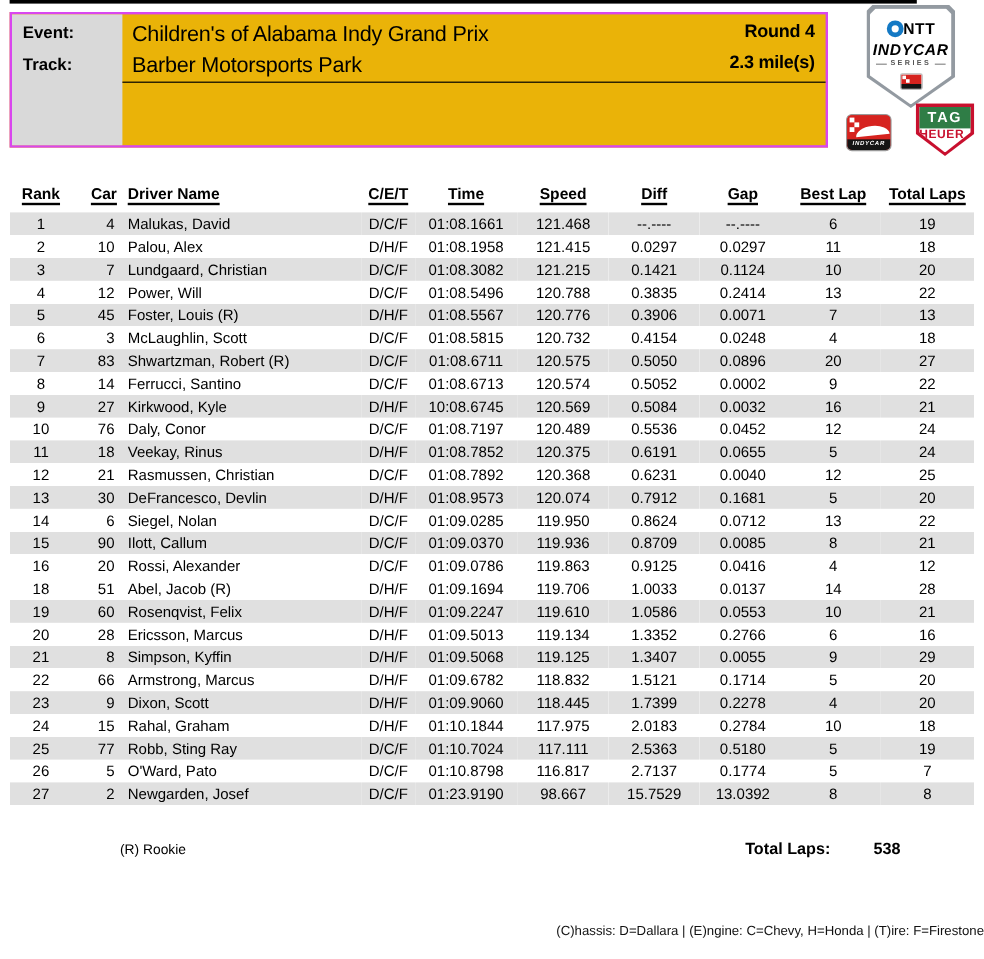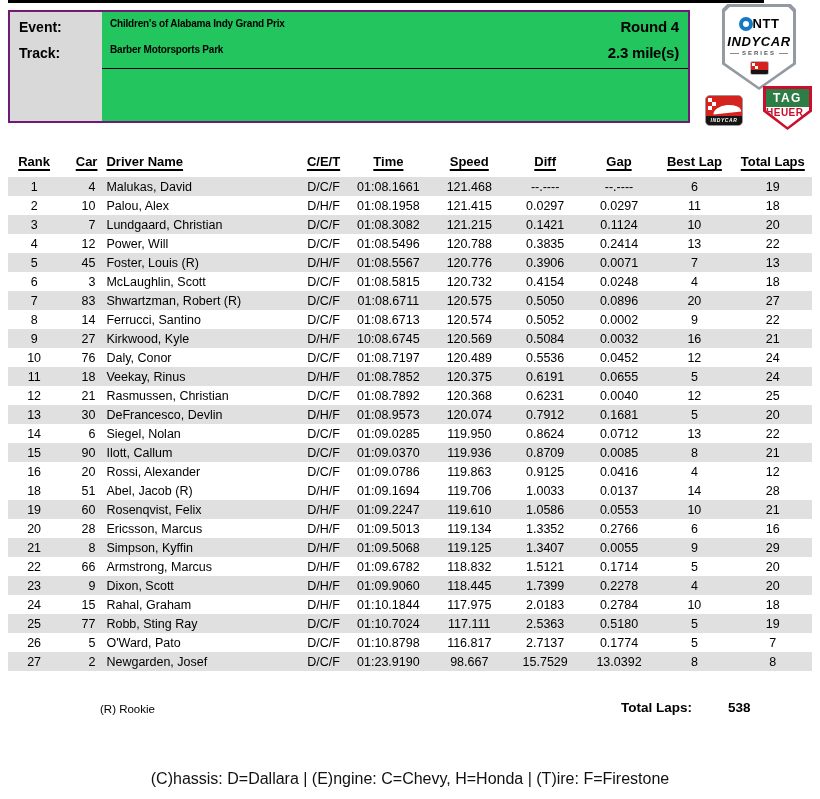--- a/index.html
+++ b/index.html
@@ -3,27 +3,27 @@
 <meta charset="utf-8">
 <style>
   * { margin:0; padding:0; box-sizing:border-box; }
   html,body { width:820px; height:799px; background:#fff; font-family:"Liberation Sans", sans-serif; color:#000; }
   .page { position:relative; width:820px; height:799px; background:#fff; overflow:hidden; }
 
   
   .top-rule { position:absolute; left:8px; top:0; width:756px; height:3px; background:#000; }
 
   
-  .header-box { position:absolute; left:8px; top:10px; width:682px; height:113px; border:2px solid #701a75; background:#22c55e;padding-left:24px; }
+  .header-box { position:absolute; left:8px; top:10px; width:682px; height:113px; border:2px solid #d946ef; background:#eab308;padding-left:24px; }
   .label-col { position:absolute; left:0; top:0; bottom:0; width:92px; background:#d9d9d9; }
   .hdr-divider { position:absolute; left:92px; right:0; top:56px; height:1px; background:#000; }
   .hrow { position:absolute; left:0; width:100%; height:24px; }
   .hrow.r0 { top:5px; } .hrow.r1 { top:31px; } .hrow.r2 { top:62px; } .hrow.r3 { top:87px; }
   .hlabel { position:absolute; left:9px; top:2px; font-weight:bold; font-size:14px; }
-  .hvalue { position:absolute; left:100px; top:1px; font-weight:bold; font-size:10px; letter-spacing:-0.2px; }
+  .hvalue { position:absolute; left:100px; top:1px; font-weight:normal; font-size:18px; letter-spacing:-0.2px; }
   .hright { position:absolute; right:9px; top:1px; font-weight:bold; font-size:15px; text-align:right; letter-spacing:-0.2px; }
 
   
   .shield-outer { position:absolute; left:722px; top:4px; width:74px; height:86px; background:#939aa1;
     clip-path:polygon(7% 0,93% 0,100% 6%,100% 70%,50% 100%,0 70%,0 6%); }
   .shield-inner { position:absolute; left:3px; top:3px; right:3px; bottom:3px; background:#fff;
     clip-path:polygon(7% 0,93% 0,100% 6%,100% 70%,50% 100%,0 70%,0 6%); }
   .ntt-row { display:flex; align-items:center; justify-content:center; gap:0; margin-top:9px; }
   .ntt-ring { width:14px; height:14px; border:4px solid #1479c4; border-radius:50%; }
   .ntt-text { font-size:13px; font-weight:bold; letter-spacing:0.5px; }
@@ -58,21 +58,21 @@
   .results tr.odd td { background:#e0e0e0; }
   .col0{width:52px;} .col1{width:40px;} .col2{width:200px;} .col3{width:44px;} .col4{width:85px;}
   .col5{width:76px;} .col6{width:75px;} .col7{width:72px;} .col8{width:78px;} .col9{width:78px;}
   .a-c { text-align:center; } .a-r { text-align:right; padding-right:5px !important; } .a-l { text-align:left; padding-left:6px !important; }
   th.a-r { padding-right:3px !important; }
 
   
   .rookie-note { position:absolute; left:100px; top:703px; font-size:11.5px; }
   .total-laps-label { position:absolute; right:128px; top:700px; font-size:13.5px; font-weight:bold; }
   .total-laps-value { position:absolute; left:728px; top:700px; width:78px; font-size:13.5px; font-weight:bold; }
-  .legend { position:absolute; left:0; top:770px; width:820px; text-align:center; font-size:16px; color:#111; }
+  .legend { position:absolute; left:0; top:770px; width:820px; text-align:right; font-size:11px; color:#111; }
 </style>
 </head>
 <body>
 
 <div class="page">
 
   <div class="top-rule"></div>
 
   <div class="header-box">
     <div class="label-col"></div>

